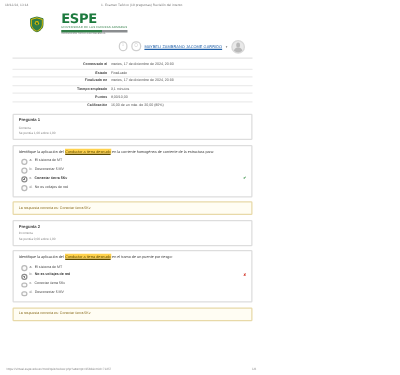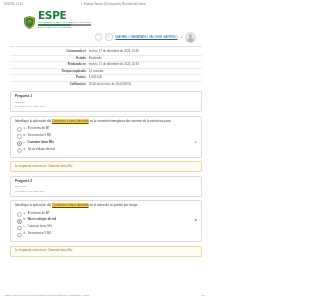--- a/index.html
+++ b/index.html
@@ -40,22 +40,22 @@
     padding: 0 10px;
     box-sizing: border-box;
   }
 
   
   .brand-row {
     padding: 4px 0 1px 14px;
   }
   .brand {
     display: flex;
-    align-items: flex-end;
-    gap: 3px;
+    align-items: center;
+    gap: 14px;
   }
   .crest {
     width: 11px;
     height: 13px;
     flex: 0 0 auto;
     position: relative;
   }
   .crest .crest-shield {
     position: absolute;
     left: 0; top: 0;

